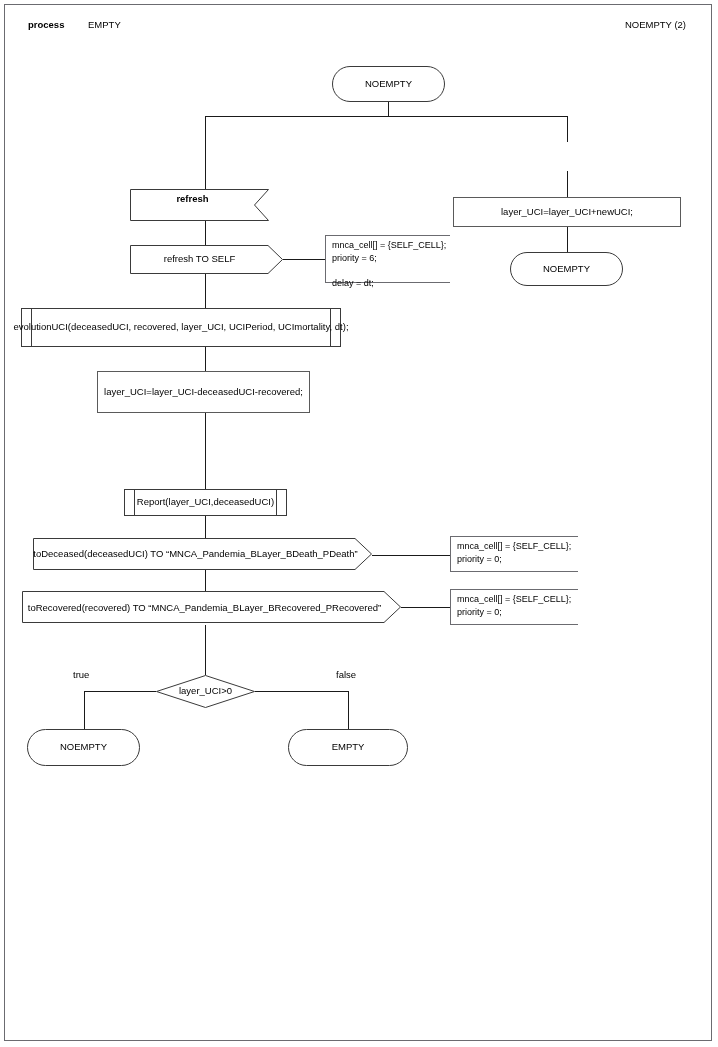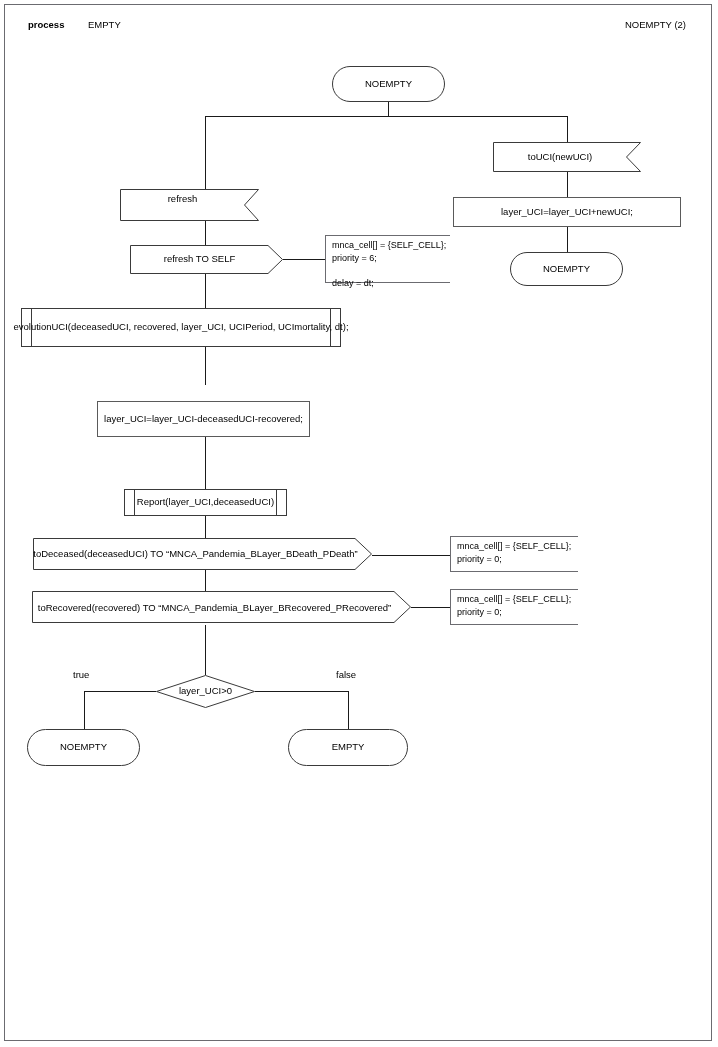--- a/index.html
+++ b/index.html
@@ -171,36 +171,30 @@
 
   <div class="ln-h" style="left:84px; top:691px; width:72px;"></div>
   <div class="ln-v" style="left:84px; top:691px; height:38px;"></div>
   <div class="ln-h" style="left:255px; top:691px; width:93px;"></div>
   <div class="ln-v" style="left:348px; top:691px; height:38px;"></div>
 
   <div class="node state" style="left:332px; top:66px; width:113px; height:36px;">
     <div class="lbl">NOEMPTY</div>
   </div>
 
-  <div class="node sig-in" style="left:493px; top:142px; width:148px; height:30px;">
-    <svg width="148" height="30" viewBox="0 0 148 30" aria-hidden="true">
-      <path d="M0.5,0.5 H147.5 L133.5,15 L147.5,29.5 H0.5 Z" fill="#ffffff" stroke="#3a3a3a" stroke-width="1"></path>
-    </svg>
-    <div class="lbl">toUCI(newUCI)</div>
-  </div>
 
   <div class="node task" style="left:453px; top:197px; width:228px; height:30px;">
     <div class="lbl">layer_UCI=layer_UCI+newUCI;</div>
   </div>
 
   <div class="node state" style="left:510px; top:252px; width:113px; height:34px;">
     <div class="lbl">NOEMPTY</div>
   </div>
 
-  <div class="node sig-in" style="left:120px; top:189px; width:139px; height:20px;">
+  <div class="node sig-in" style="left:130px; top:189px; width:139px; height:20px;font-weight:bold;">
     <svg width="139" height="32" viewBox="0 0 139 32" aria-hidden="true">
       <path d="M0.5,0.5 H138.5 L124.5,16 L138.5,31.5 H0.5 Z" fill="#ffffff" stroke="#3a3a3a" stroke-width="1"></path>
     </svg>
     <div class="lbl">refresh</div>
   </div>
 
   <div class="node sig-out" style="left:130px; top:245px; width:153px; height:29px;">
     <svg width="153" height="29" viewBox="0 0 153 29" aria-hidden="true">
       <path d="M0.5,0.5 H138 L152.5,14.5 L138,28.5 H0.5 Z" fill="#ffffff" stroke="#3a3a3a" stroke-width="1"></path>
     </svg>
@@ -212,21 +206,21 @@
     <div class="ntext" style="top:16px;">priority = 6;</div>
     <div class="ntext" style="top:41px;">delay = dt;</div>
   </div>
 
   <div class="node proc" style="left:21px; top:308px; width:320px; height:39px;">
     <div class="bar l"></div>
     <div class="bar r"></div>
     <div class="lbl">evolutionUCI(deceasedUCI, recovered, layer_UCI, UCIPeriod, UCImortality, dt);</div>
   </div>
 
-  <div class="node task" style="left:97px; top:401px; width:213px; height:36px;">
+  <div class="node task" style="left:97px; top:371px; width:213px; height:42px;">
     <div class="lbl">layer_UCI=layer_UCI-deceasedUCI-recovered;</div>
   </div>
 
   <div class="node sig-out" style="left:33px; top:538px; width:339px; height:32px;">
     <svg width="339" height="32" viewBox="0 0 339 32" aria-hidden="true">
       <path d="M0.5,0.5 H322 L338.5,16 L322,31.5 H0.5 Z" fill="#ffffff" stroke="#3a3a3a" stroke-width="1"></path>
     </svg>
     <div class="lbl">toDeceased(deceasedUCI) TO “MNCA_Pandemia_BLayer_BDeath_PDeath”</div>
   </div>
 
@@ -234,21 +228,21 @@
     <div class="bar l"></div>
     <div class="bar r"></div>
     <div class="lbl">Report(layer_UCI,deceasedUCI)</div>
   </div>
 
   <div class="node note" style="left:450px; top:536px; width:128px; height:36px;">
     <div class="ntext">mnca_cell[] = {SELF_CELL};</div>
     <div class="ntext" style="top:16px;">priority = 0;</div>
   </div>
 
-  <div class="node sig-out" style="left:32px; top:591px; width:379px; height:34px;">
+  <div class="node sig-out" style="left:22px; top:591px; width:379px; height:34px;">
     <svg width="379" height="32" viewBox="0 0 379 32" aria-hidden="true">
       <path d="M0.5,0.5 H362 L378.5,16 L362,31.5 H0.5 Z" fill="#ffffff" stroke="#3a3a3a" stroke-width="1"></path>
     </svg>
     <div class="lbl">toRecovered(recovered) TO “MNCA_Pandemia_BLayer_BRecovered_PRecovered”</div>
   </div>
 
   <div class="node note" style="left:450px; top:589px; width:128px; height:36px;">
     <div class="ntext">mnca_cell[] = {SELF_CELL};</div>
     <div class="ntext" style="top:16px;">priority = 0;</div>
   </div>

